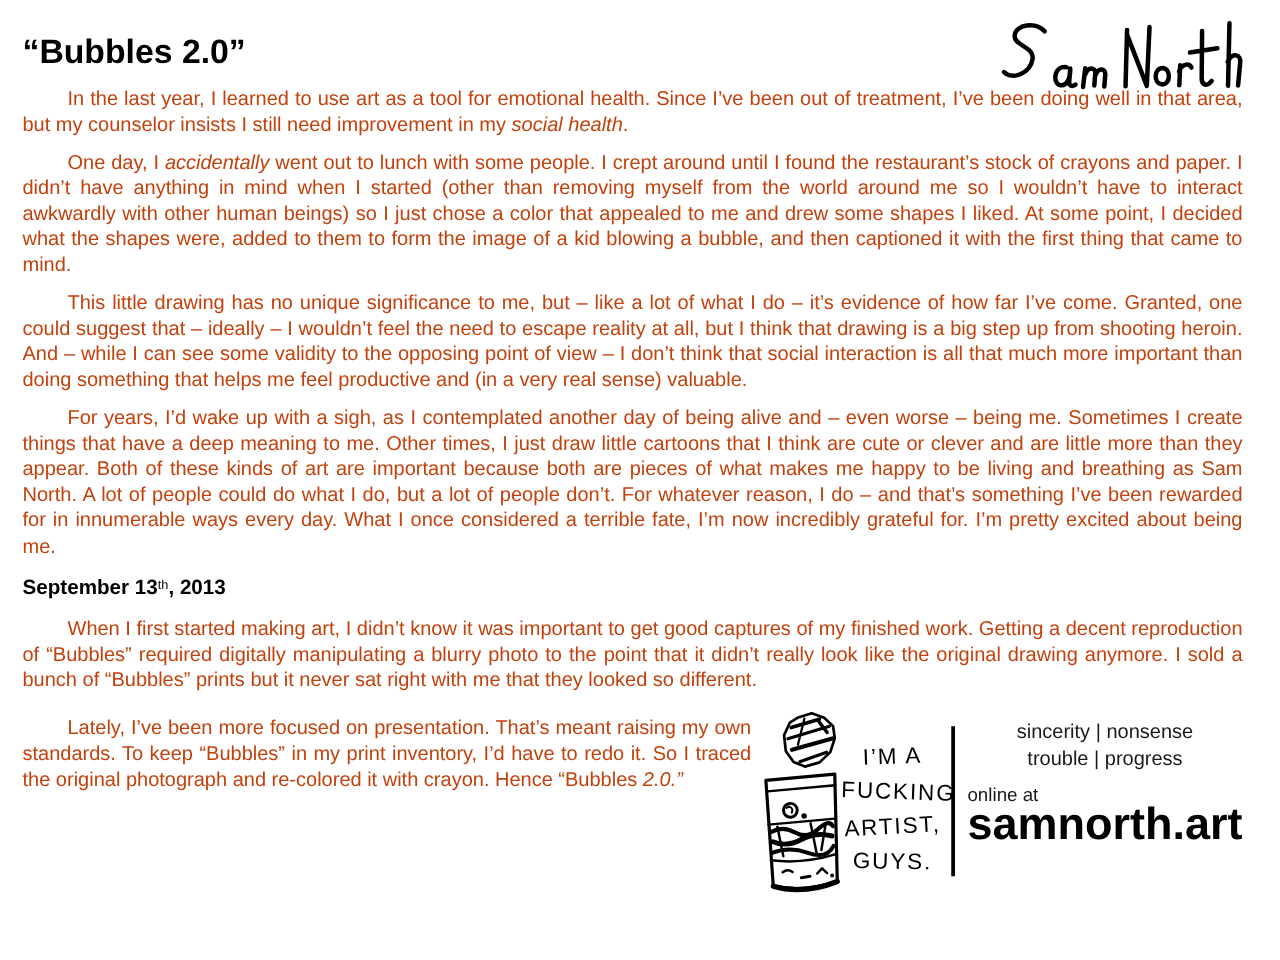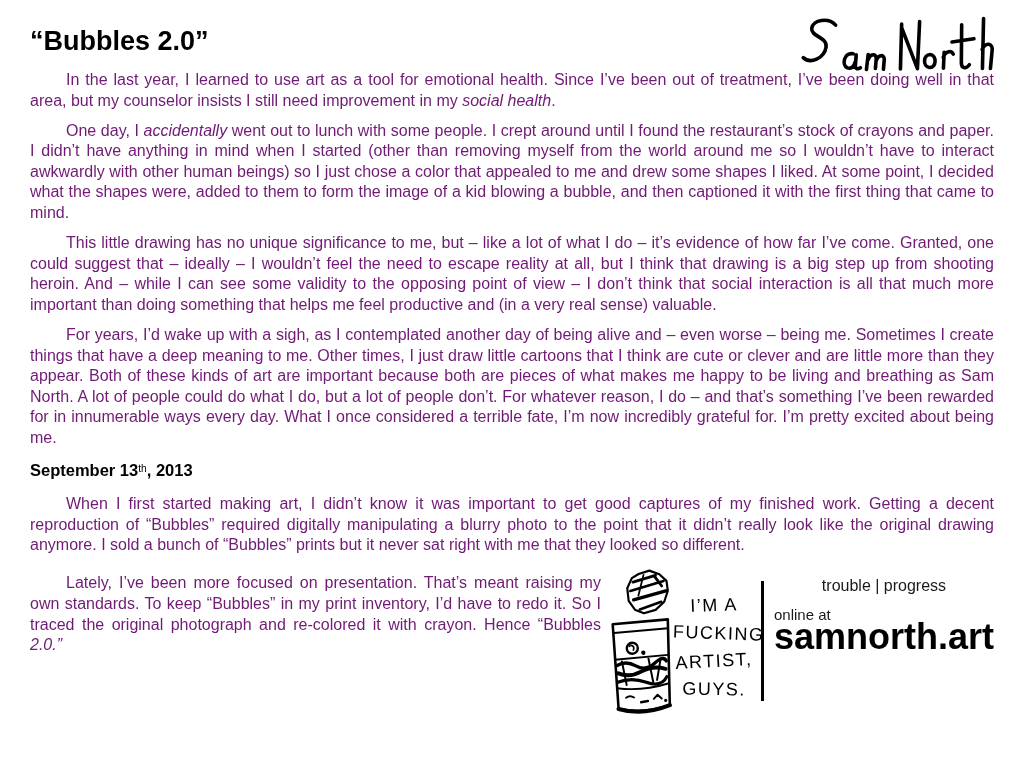--- a/index.html
+++ b/index.html
@@ -3,21 +3,21 @@
 <meta charset="utf-8">
 <style>
   * { margin: 0; padding: 0; box-sizing: border-box; }
   html, body { width: 1024px; height: 768px; }
   body {
     background: #ffffff;
     color: #111111;
     font-family: "Liberation Sans", sans-serif;
     overflow: hidden;
   }
-  .page { position: relative; width: 1024px; height: 653px; padding: 26px 30px 0 30px; }
+  .page { position: relative; width: 1024px; height: 653px; padding: 26px 30px 0 18px; }
 
   
   .title {
     font-size: 27px;
     font-weight: bold;
     letter-spacing: 0px;
     color: #000;
   }
   .signature {
     position: absolute;
@@ -28,21 +28,21 @@
   }
 
   
   main { margin-top: 13px; }
   p.body-par {
     font-size: 16px;
     line-height: 20.6px;
     text-align: justify;
     text-indent: 36px;
     margin: 9.5px 0;
-    color: #701a75;
+    color: #c2410c;
   }
   p.date {
     font-size: 16.5px;
     line-height: 20.6px;
     font-weight: bold;
     margin: 11px 0;
     color: #000;
   }
   .ord {
     font-size: 0.62em;
@@ -202,20 +202,21 @@
         <div class="shout">
           <span class="shout-line">I’M A</span>
           <span class="shout-line">FUCKING</span>
           <span class="shout-line">ARTIST,</span>
           <span class="shout-line">GUYS.</span>
         </div>
 
         <div class="divider"></div>
 
         <div class="taglines">
+          <div class="tagline">sincerity | nonsense</div>
           <div class="tagline">trouble | progress</div>
           <div class="online-at">online at</div>
           <div class="site">samnorth.art</div>
         </div>
 
       </aside>
     </div>
 
   </main>
 </div>

